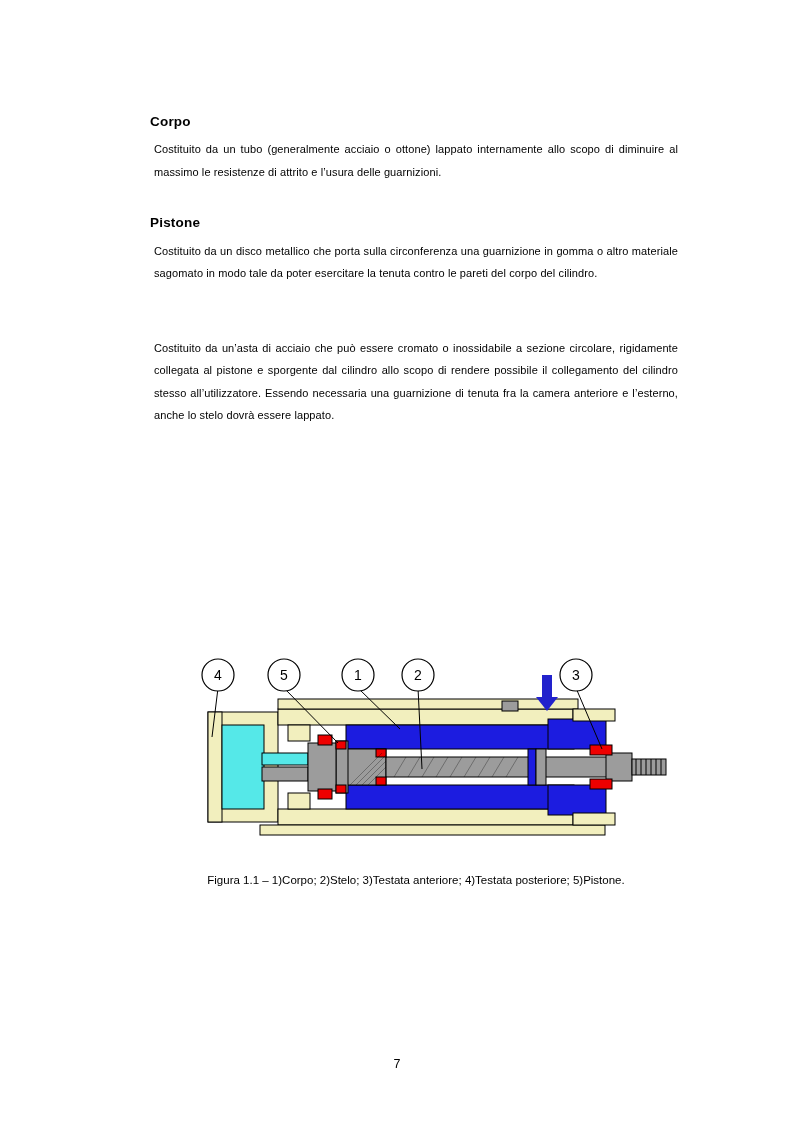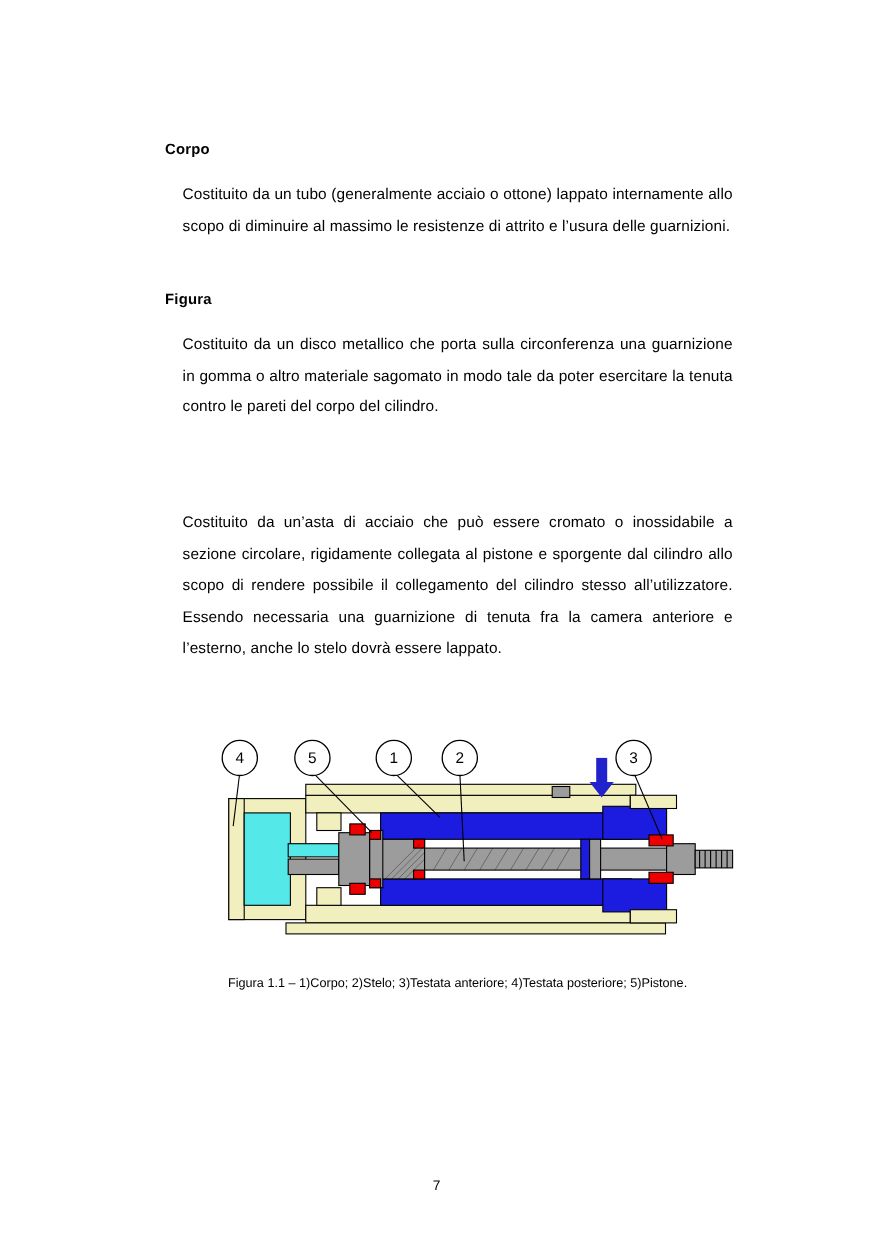--- a/index.html
+++ b/index.html
@@ -10,42 +10,42 @@
     width: 794px;
     height: 1123px;
     background: #ffffff;
     font-family: "Liberation Sans", sans-serif;
     color: #000000;
     position: relative;
     overflow: hidden;
   }
   .page {
     position: absolute;
-    left: 0; top: 16px;
+    left: 0; top: 2px;
     width: 794px;
     height: 824px;
   }
   .content {
     position: absolute;
     left: 150px;
     top: 110px;
     width: 532px;
   }
   .sec-heading {
     font-size: 13.5px;
     font-weight: bold;
     line-height: 1.5;
     margin: 0 0 6px 0;
     letter-spacing: 0.2px;
   }
   .para {
-    font-size: 14px;
+    font-size: 11px;
     line-height: 2.05;
     text-align: justify;
-    margin: 16px;
+    margin: 4px;
     letter-spacing: 0.1px;
   }
   .gap-small { height: 26px; }
   .gap-med { height: 44px; }
 
   
   .figure-wrap {
     position: absolute;
     left: 150px;
     top: 655px;
@@ -81,21 +81,21 @@
   <div class="content">
 
     <div>
       <div class="sec-heading">Corpo</div>
       <p class="para">Costituito da un tubo (generalmente acciaio o ottone) lappato internamente allo scopo di diminuire al massimo le resistenze di attrito e l’usura delle guarnizioni.</p>
     </div>
 
     <div class="gap-small"></div>
 
     <div>
-      <div class="sec-heading">Figura</div>
+      <div class="sec-heading">Pistone</div>
       <p class="para">Costituito da un disco metallico che porta sulla circonferenza una guarnizione in gomma o altro materiale sagomato in modo tale da poter esercitare la tenuta contro le pareti del corpo del cilindro.</p>
     </div>
 
     <div class="gap-med"></div>
 
     <div>
       <p class="para">Costituito da un’asta di acciaio che può essere cromato o inossidabile a sezione circolare, rigidamente collegata al pistone e sporgente dal cilindro allo scopo di rendere possibile il collegamento del cilindro stesso all’utilizzatore. Essendo necessaria una guarnizione di tenuta fra la camera anteriore e l’esterno, anche lo stelo dovrà essere lappato.</p>
     </div>
 
   </div>

